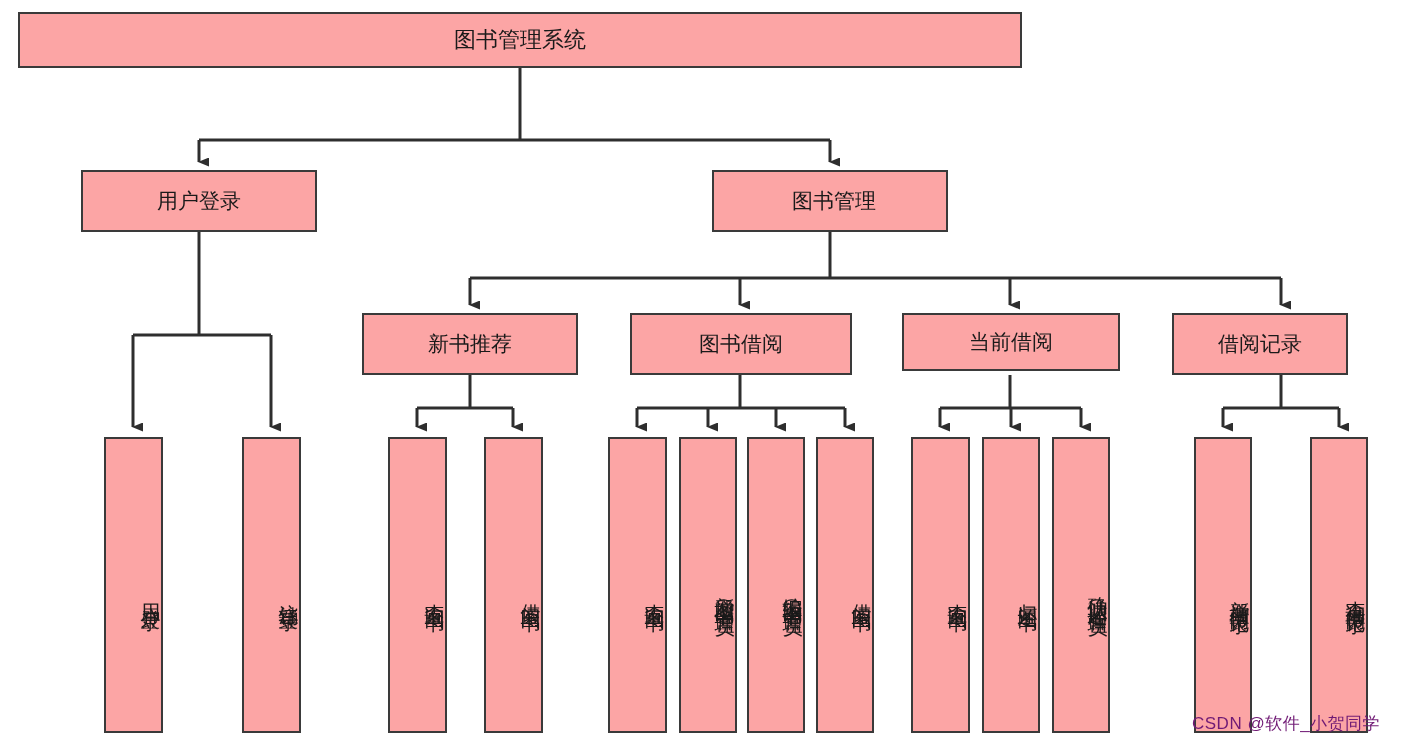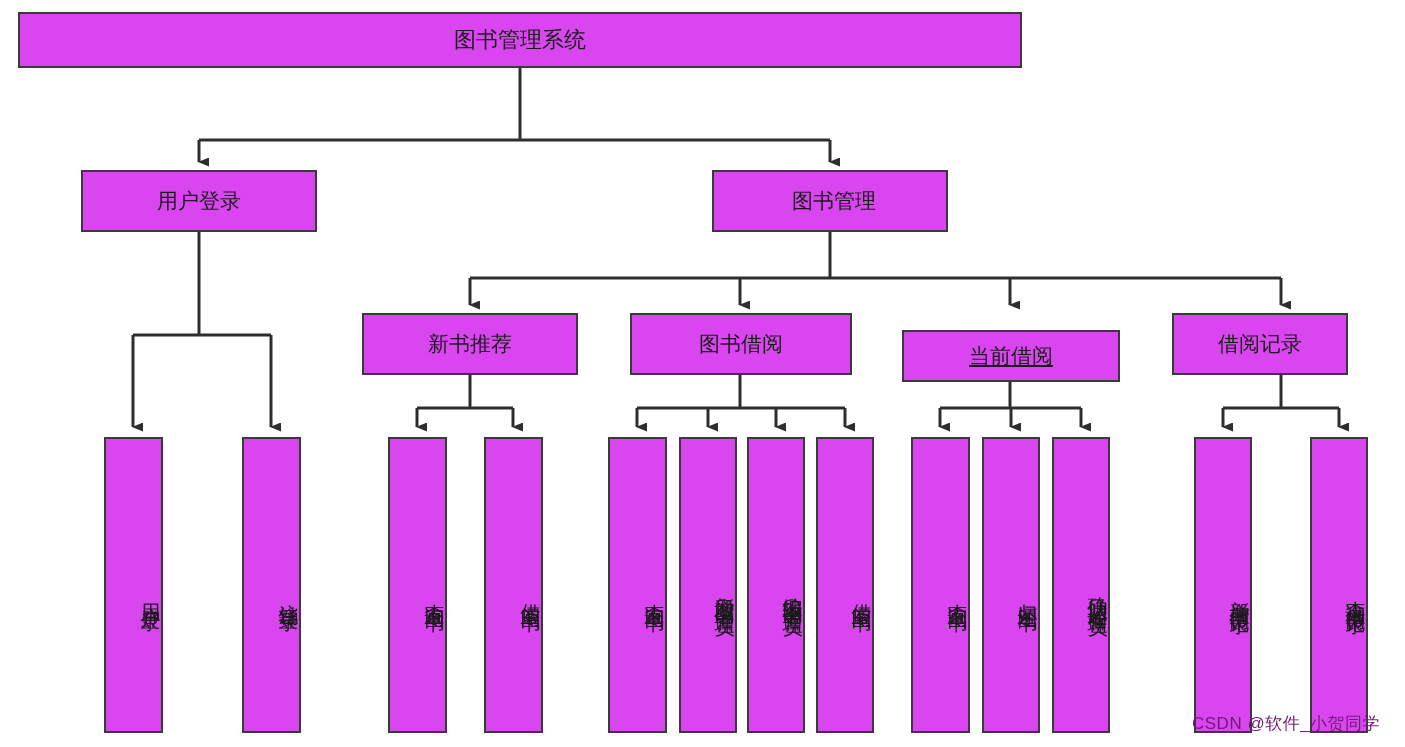--- a/index.html
+++ b/index.html
@@ -22,21 +22,21 @@
     position: absolute;
     left: 0;
     top: 0;
     width: 1405px;
     height: 747px;
     pointer-events: none;
   }
   .node {
     position: absolute;
     box-sizing: border-box;
-    background: #d946ef;
+    background: #fca5a5;
     border: 2px solid #3a3a3a;
     display: flex;
     align-items: center;
     justify-content: center;
     text-align: center;
     color: #1a1a1a;
   }
   .node.root     { font-size: 22px; }
   .node.level2   { font-size: 21px; }
   .node.level3   { font-size: 21px; }
@@ -132,21 +132,21 @@
   <div class="node level2" style="left:712px; top:170px; width:236px; height:62px;padding-left:8px;">
     <span>图书管理</span>
   </div>
 
   <div class="node level3" style="left:630px; top:313px; width:222px; height:62px;">
     <span>图书借阅</span>
   </div>
   <div class="node level3" style="left:362px; top:313px; width:216px; height:62px;">
     <span>新书推荐</span>
   </div>
-  <div class="node level3" style="left:902px; top:330px; width:218px; height:52px;text-decoration:underline;">
+  <div class="node level3" style="left:902px; top:313px; width:218px; height:58px;">
     <span>当前借阅</span>
   </div>
   <div class="node level3" style="left:1172px; top:313px; width:176px; height:62px;">
     <span>借阅记录</span>
   </div>
 
   <div class="node leaf" style="left:104px; top:437px; width:59px; height:296px;">
     <span class="vtext">用户登录</span>
   </div>
   <div class="node leaf" style="left:242px; top:437px; width:59px; height:296px;">

